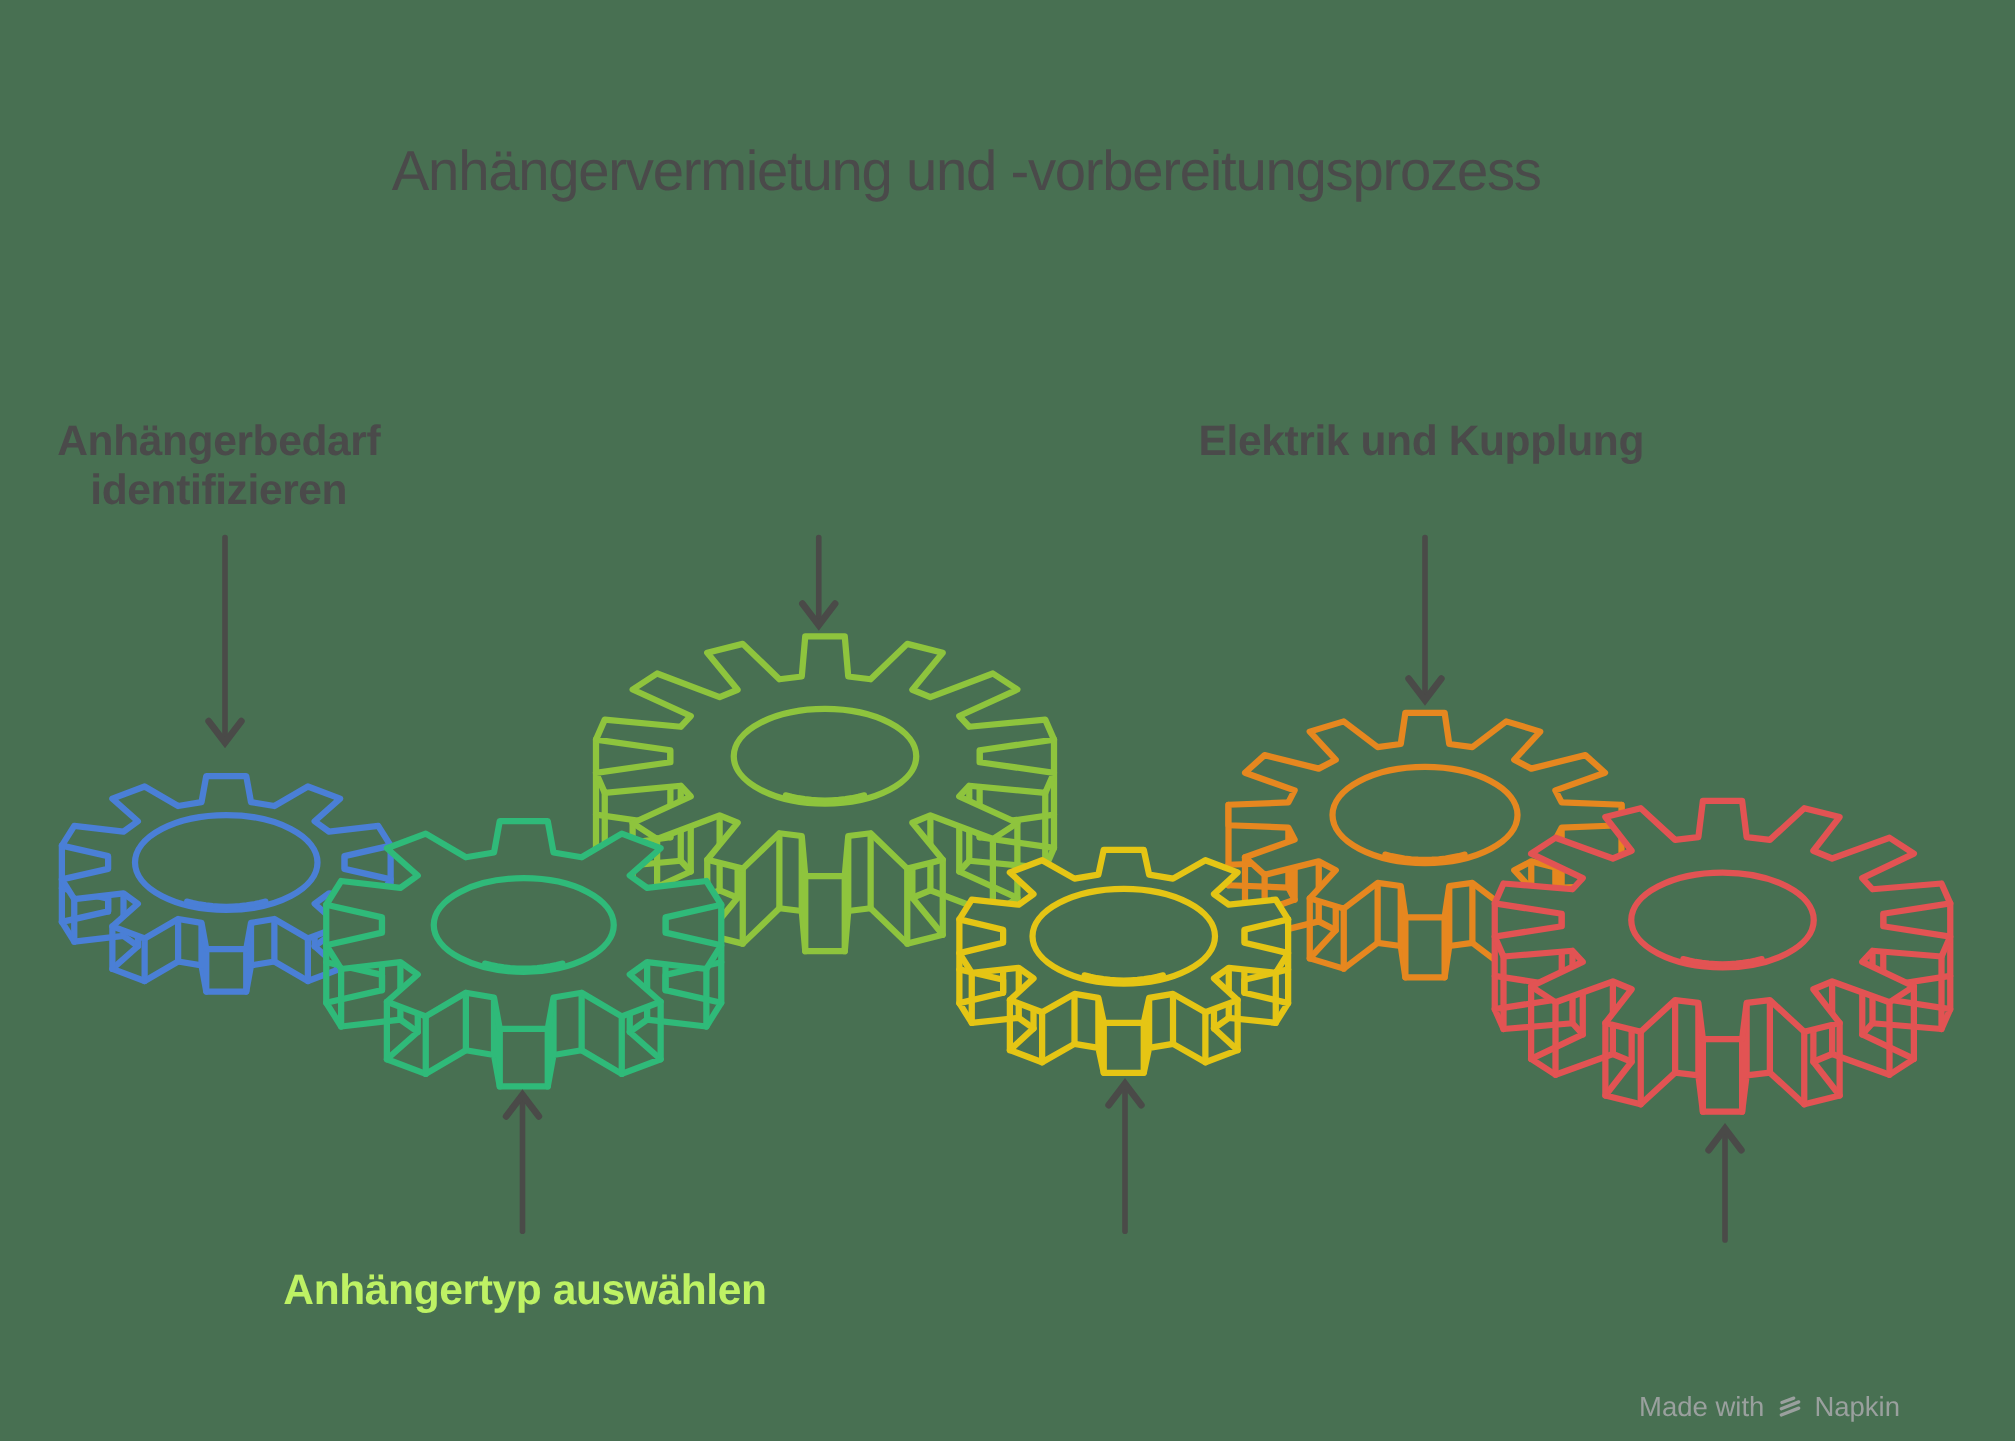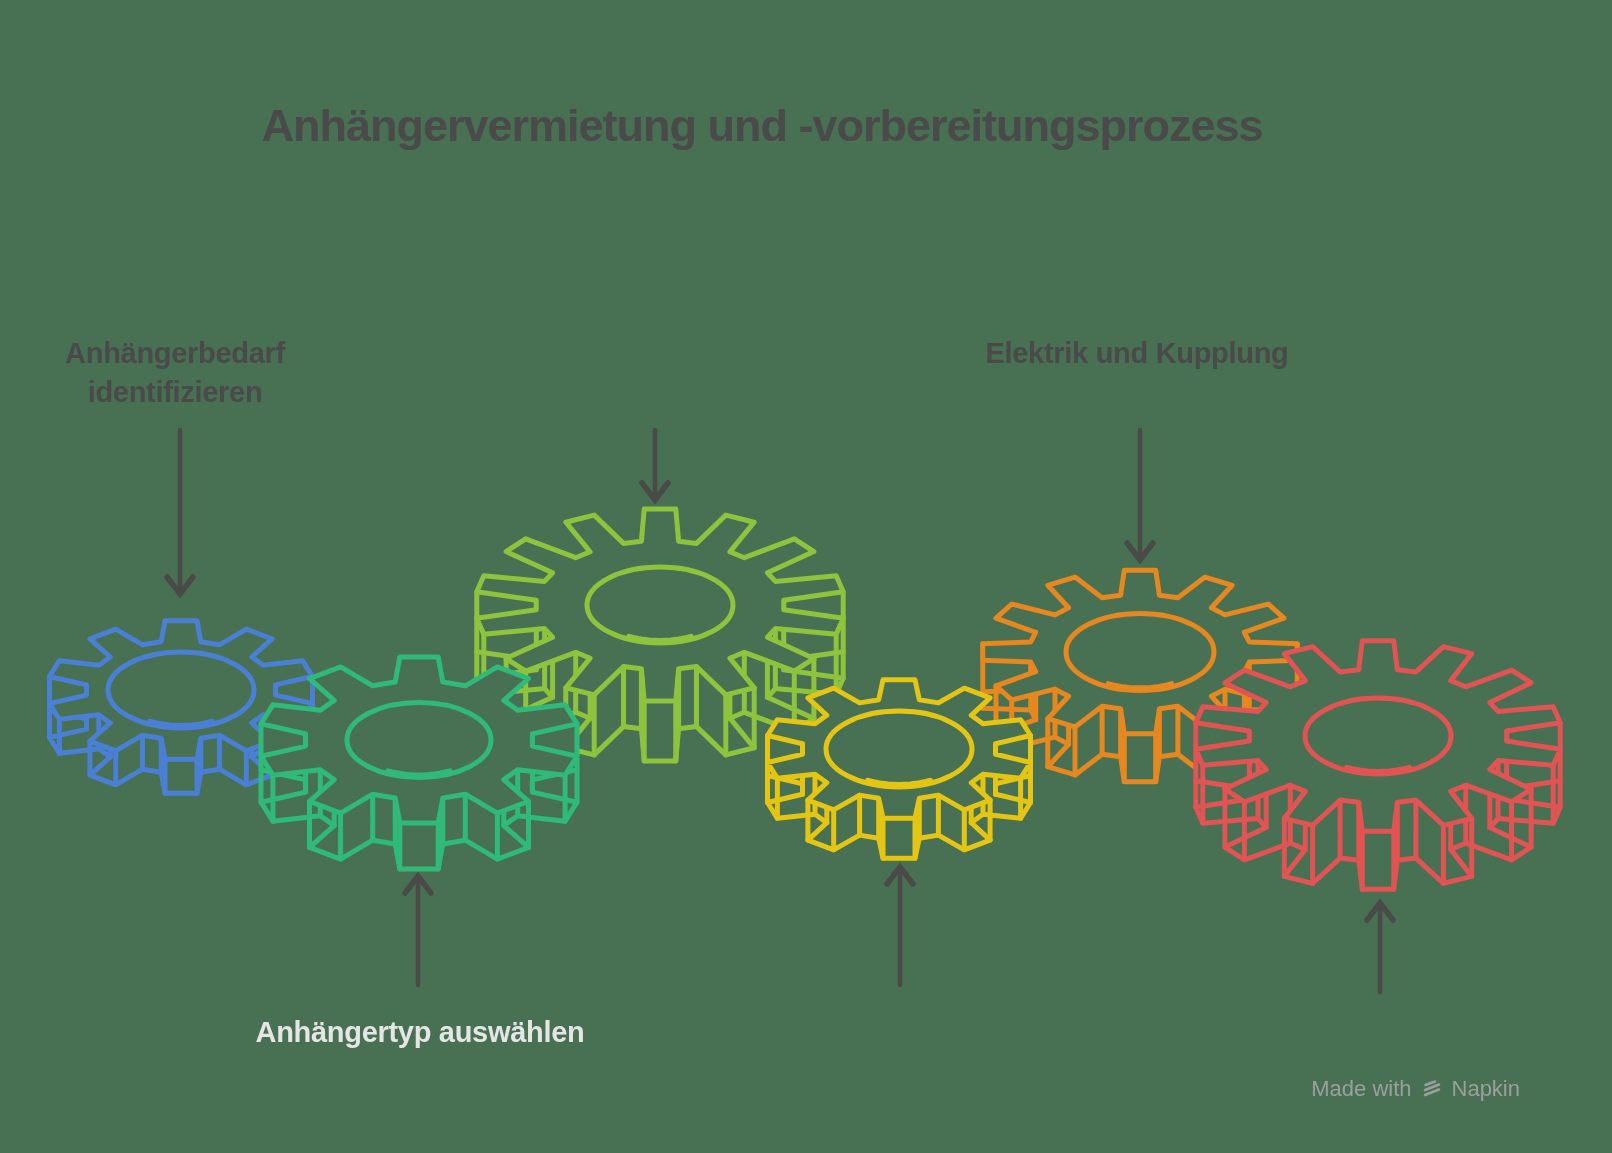--- a/index.html
+++ b/index.html
@@ -11,34 +11,34 @@
     overflow:hidden;
     background:#487052;
     font-family:"Liberation Sans", sans-serif;
   }
   .title{
     position:absolute;
     left:0; top:100px;
     width:1524px;
     text-align:center;
     font-size:45px;
-    font-weight:700;
+    font-weight:400;
     letter-spacing:-1px;
     color:#4a4a4a;
-    margin:0;
+    margin:11px;
   }
   #scene{
     position:absolute;
     left:0; top:0;
   }
   .step-label{
     position:absolute;
     transform:translateX(-50%);
     text-align:center;
-    font-size:29px;
+    font-size:34px;
     font-weight:700;
     letter-spacing:-0.3px;
     line-height:39px;
     color:#4a4a4a;
     white-space:nowrap;
   }
   .step-label span{display:block;}
   .step-label span:empty{display:none;}
   .watermark{
     position:absolute;
@@ -135,35 +135,35 @@
       </g>
     </svg>
 
   <h1 class="title" style="color: rgb(74, 74, 74);">Anhängervermietung und -vorbereitungsprozess</h1>
 
   <div class="step-label" style="left: 175px; top: 334px; color: rgb(74, 74, 74);">
     <span>Anhängerbedarf</span>
     <span>identifizieren</span>
   </div>
 
-  <div class="step-label" style="left: 420px; top: 1013px; color: #e5e5e5;">
+  <div class="step-label" style="left: 420px; top: 1013px; color: #bef264;">
     <span>Anhängertyp auswählen</span>
 
   </div>
 
   <div class="step-label" style="left: 655px; top: 334px; color: rgb(74, 74, 74);">
   </div>
 
 
   <div class="step-label" style="left: 1137px; top: 334px; color: rgb(74, 74, 74);">
     <span>Elektrik und Kupplung</span>
   </div>
 
 
-  <a class="watermark" style="color: rgb(154, 160, 158);">
+  <a class="watermark" style="color: rgb(154, 160, 158); margin-top: 37px;">
     <span>Made with</span>
     <svg width="22" height="22" viewBox="0 0 22 22">
       <g stroke="#9aa09e" stroke-width="2.6" stroke-linecap="round" fill="none">
         <path d="M4 17 L18 11.5"></path>
         <path d="M4 12 L18 6.5"></path>
         <path d="M4.5 7 L14 3.5"></path>
       </g>
     </svg>
     <span class="brand">Napkin</span>
   </a>

